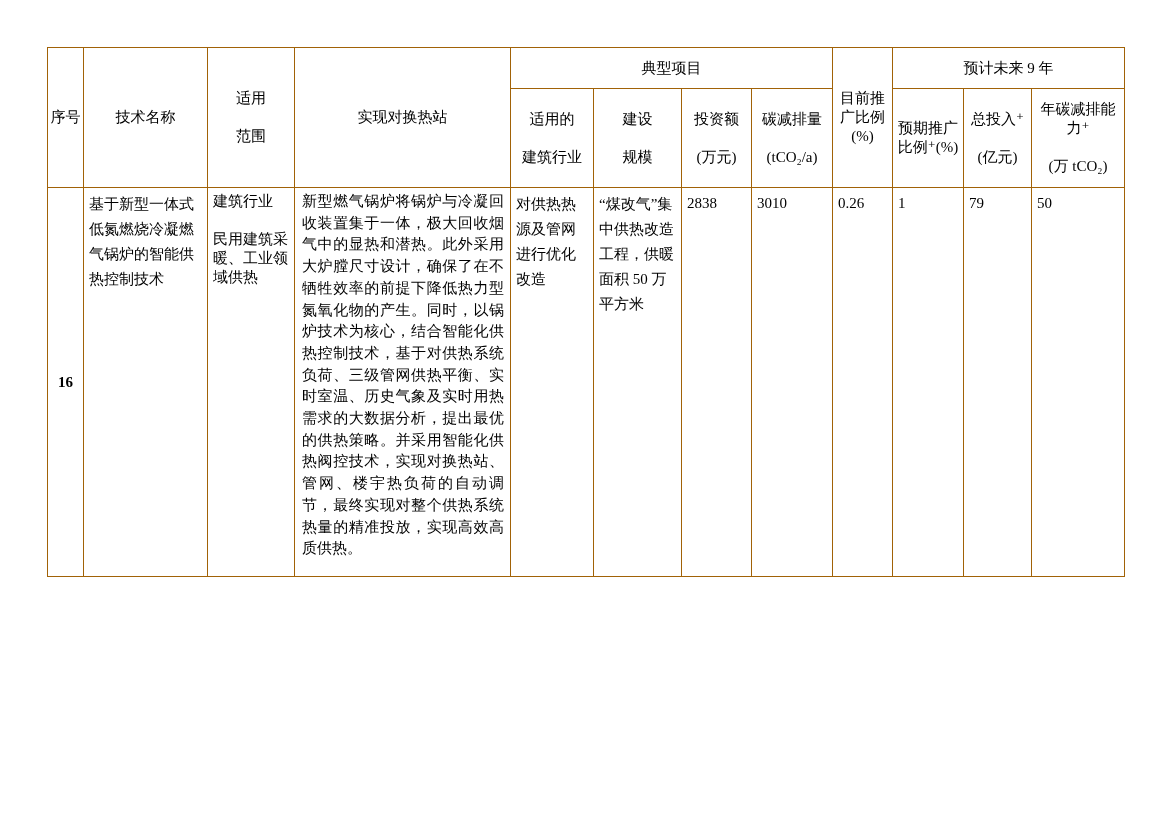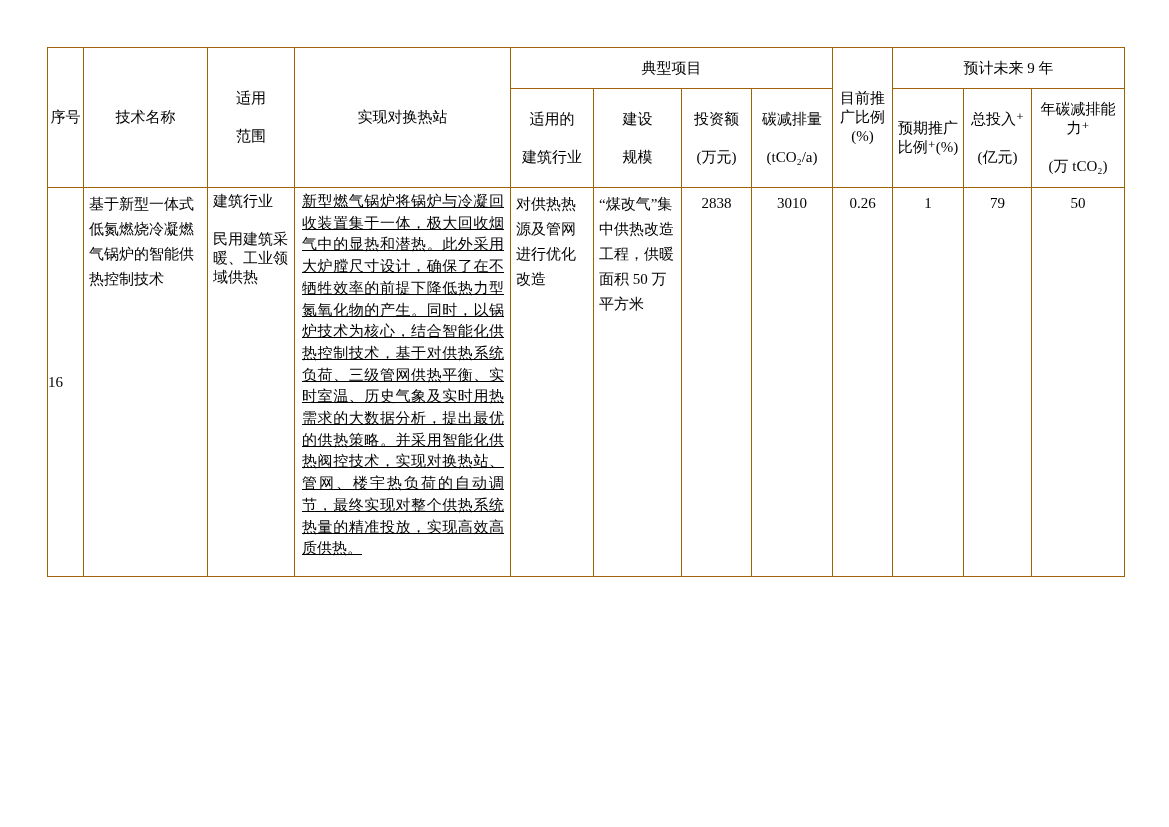--- a/index.html
+++ b/index.html
@@ -39,33 +39,32 @@
   tr.r1 { height: 389px; }
   .doc td {
     font-size: 15px;
     vertical-align: top;
     padding: 4px 5px;
     line-height: 25px;
     text-align: left;
   }
   td.c-serial {
     vertical-align: middle;
-    font-weight: normal;
+    text-align: center;
+    font-weight: bold;
     padding: 0;
     line-height: 1;
   }
   td.c-main {
     text-align: justify;
     line-height: 21.7px;
     padding: 3px 6px 3px 7px;
-    text-decoration: underline;
   }
   td.c-scope { line-height: 19px; }
   td.c-num {
-    text-align: center;
     vertical-align: top;
     line-height: 19px;
     padding-top: 6px;
   }
   .page-num {
     position: absolute;
     top: 757px;
     left: 0;
     width: 100%;
     text-align: center;

